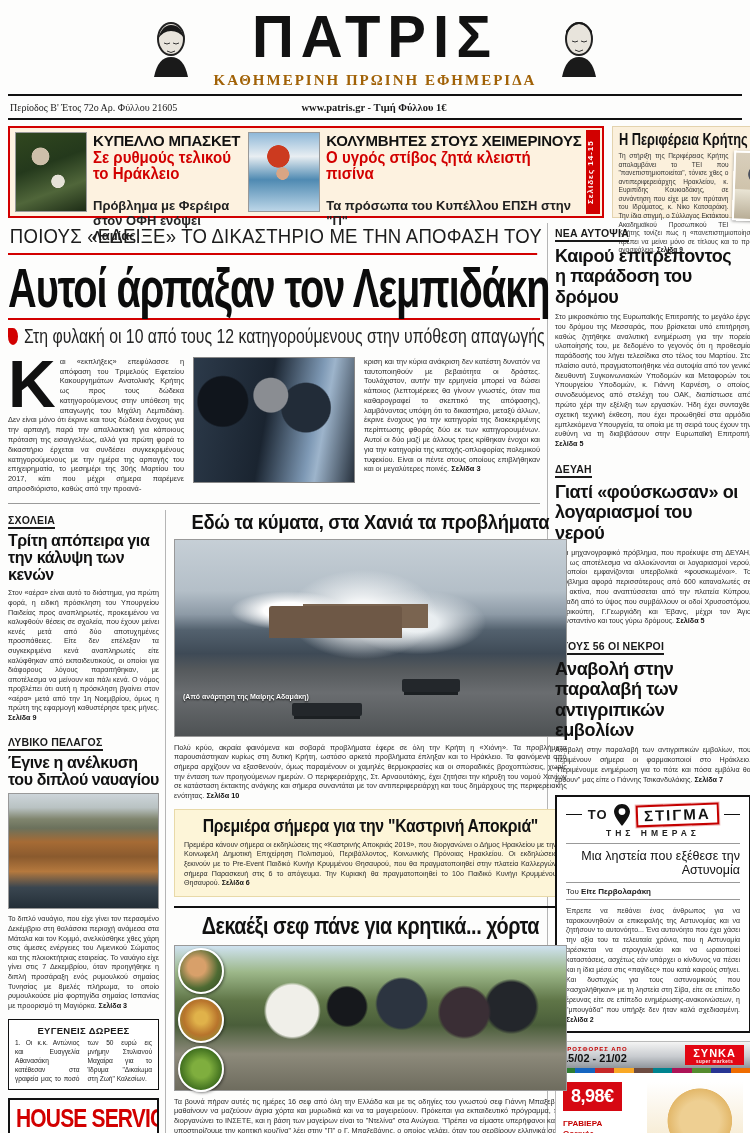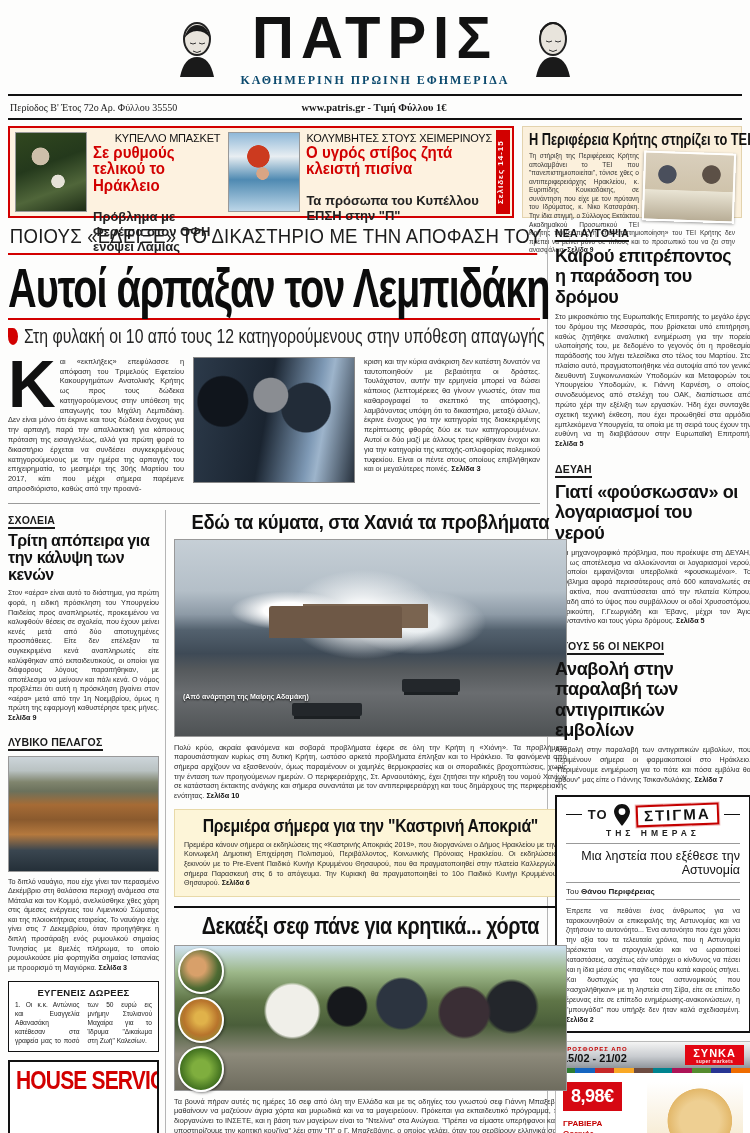--- a/index.html
+++ b/index.html
@@ -6,35 +6,35 @@
   html,body { background:#e9e9e9; }
   .page {
     width:750px; height:1133px; margin:0 auto; background:#fdfdfc;
     font-family:"Liberation Sans", sans-serif; color:#1a1a1a;
     overflow:hidden; position:relative; padding:4px 8px 0 8px;
   }
   
   .masthead { display:flex; align-items:center; justify-content:center; gap:20px; height:88px; }
   .mast-center { text-align:center; }
   .mast-title { font-size:58px; font-weight:900; letter-spacing:7px; line-height:1; color:#121212; transform:scaleY(1.02); }
-  .mast-sub { font-family:"Liberation Serif", serif; font-weight:700; font-size:12px; letter-spacing:2px; margin-top:6px; color:#0c4a6e; }
+  .mast-sub { font-family:"Liberation Serif", serif; font-weight:700; font-size:15px; letter-spacing:2px; margin-top:6px; color:#a16207; }
   .portrait { width:46px; height:58px; }
   
   .datebar { border-top:2px solid #111; border-bottom:2px solid #111; display:grid; grid-template-columns:1fr auto 1fr; align-items:center; height:26px; margin-top:2px; }
   .db-left { font-family:"Liberation Serif", serif; font-size:10px; padding-left:2px; }
   .db-center { background:#111; color:#fff; font-family:"Liberation Serif", serif; font-weight:700; font-size:12.5px; padding:4px 30px; letter-spacing:.5px; }
   .db-right { font-family:"Liberation Serif", serif; font-size:10.5px; text-align:right; padding-right:2px; font-weight:700; }
   
   .promorow { display:flex; gap:8px; margin:6px 0 5px 0; height:92px; }
   .promobox { flex:1; border:2px solid #d20000; background:#fdf2e0; display:flex; gap:8px; padding:4px 20px 4px 5px; position:relative; }
   .promo { flex:1; display:flex; gap:6px; }
   .promo-photo { width:72px; height:80px; flex:none; border:1px solid #999; }
   .ph-basketball { background:radial-gradient(circle at 35% 30%, #cdbfa9 12%, transparent 13%), radial-gradient(circle at 60% 62%, #e6e2d8 10%, transparent 11%), linear-gradient(160deg,#31471f 0%, #24391c 40%, #50663a 70%, #1d2c16 100%); }
   .ph-swimmer { background:radial-gradient(circle at 42% 30%, #cc3a1f 16%, transparent 17%), radial-gradient(circle at 48% 52%, #d9a584 11%, transparent 12%), linear-gradient(180deg,#8fb8d8 0%, #e8eef2 30%, #4f8ab2 60%, #bcd6e8 100%); }
-  .pkicker { font-size:11px; font-weight:400; color:#111; letter-spacing:-.2px; white-space:nowrap;text-align:right; }
+  .pkicker { font-size:15px; font-weight:700; color:#111; letter-spacing:-.2px; white-space:nowrap; }
   .ptitle { font-size:16px; font-weight:800; color:#d20000; line-height:1.02; margin-top:1px; transform:scaleX(.94); transform-origin:left; }
   .psub { font-size:13px; font-weight:700; color:#222; margin-top:16px; line-height:1.15; }
   .vstrip { position:absolute; right:2px; top:2px; bottom:2px; width:14px; background:#d20000; color:#fff; font-size:8px; font-weight:700; writing-mode:vertical-rl; transform:rotate(180deg); text-align:center; letter-spacing:1px; }
   .teibox { width:220px; flex:none; background:#fbf0dc; padding:4px 6px; border:1px solid #e3d3ae; }
   .tei-title { font-size:16px; font-weight:700; white-space:nowrap; transform:scaleX(.8); transform-origin:left; color:#111; }
   .tei-bodywrap { margin-top:3px; font-size:6.6px; line-height:1.3; text-align:justify; color:#333; }
   .tei-photo { float:right; width:92px; height:70px; margin:0 0 2px 4px; border:2px solid #fff; box-shadow:0 1px 3px rgba(0,0,0,.4); transform:rotate(2deg);
     background:radial-gradient(circle at 25% 32%, #4a4f5c 11%, transparent 12%), radial-gradient(circle at 75% 30%, #5c5046 11%, transparent 12%), linear-gradient(180deg,#d9cfbc 0%, #cfc3ab 55%, #e9e4d4 56%, #b8ad96 100%);
   }
   .pageref { font-weight:700; color:#111; }
@@ -156,21 +156,21 @@
     <svg class="portrait" viewBox="0 0 46 58">
       <ellipse cx="23" cy="20" rx="13" ry="16" fill="#e8e4dc" stroke="#222" stroke-width="2"></ellipse>
       <path d="M10 16 Q16 5 23 5 Q31 5 36 16 L36 12 Q30 3 23 3 Q16 3 10 12Z" fill="#1a1a1a"></path>
       <path d="M6 58 Q10 38 23 38 Q36 38 40 58Z" fill="#1a1a1a"></path>
       <path d="M16 22 q3 2 6 0 M25 22 q3 2 6 0" stroke="#333" fill="none"></path>
       <path d="M19 31 q4 3 8 0" stroke="#333" fill="none"></path>
     </svg>
   </div>
 
   <div class="datebar">
-    <div class="db-left">Περίοδος Β' Έτος 72ο Αρ. Φύλλου 35550</div>
+    <div class="db-left">Περίοδος Β' Έτος 72ο Αρ. Φύλλου 21605</div>
     <div class="db-right">www.patris.gr - Τιμή Φύλλου 1€</div>
   </div>
 
   <div class="promorow">
     <div class="promobox">
       <div class="promo">
         <div class="promo-photo ph-basketball"></div>
         <div>
           <div class="pkicker">ΚΥΠΕΛΛΟ ΜΠΑΣΚΕΤ</div>
           <div class="ptitle">Σε ρυθμούς τελικού το Ηράκλειο</div>
@@ -227,20 +227,21 @@
           <div class="story">
             <div class="skicker">ΣΧΟΛΕΙΑ</div>
             <div class="stitle">Τρίτη απόπειρα για την κάλυψη των κενών</div>
             <div class="sbody">
               <span>Στον «αέρα» είναι αυτό το διάστημα, για πρώτη φορά, η ειδική πρόσκληση του Υπουργείου Παιδείας προς αναπληρωτές, προκειμένου να καλυφθούν θέσεις σε σχολεία, που έχουν μείνει κενές μετά από δύο αποτυχημένες προσπάθειες. Είτε δεν επέλεξαν τα συγκεκριμένα κενά αναπληρωτές είτε καλύφθηκαν από εκπαιδευτικούς, οι οποίοι για διάφορους λόγους παραιτήθηκαν, με αποτέλεσμα να μείνουν και πάλι κενά. Ο νόμος προβλέπει ότι αυτή η πρόσκληση βγαίνει στον «αέρα» μετά από την 1η Νοεμβρίου, όμως η πρώτη της εφαρμογή καθυστέρησε τρεις μήνες.</span>
               <b class="pageref">Σελίδα 9</b>
             </div>
           </div>
           <div class="story">
             <div class="skicker">ΛΥΒΙΚΟ ΠΕΛΑΓΟΣ</div>
+            <div class="stitle">Έγινε η ανέλκυση του διπλού ναυαγίου</div>
             <div class="ship-photo"></div>
             <div class="sbody">
               <span>Το διπλό ναυάγιο, που είχε γίνει τον περασμένο Δεκέμβριο στη θαλάσσια περιοχή ανάμεσα στα Μάταλα και τον Κομμό, ανελκύσθηκε χθες χάρη στις άμεσες ενέργειες του Λιμενικού Σώματος και της πλοιοκτήτριας εταιρείας. Το ναυάγιο είχε γίνει στις 7 Δεκεμβρίου, όταν προηγήθηκε η διπλή προσάραξη ενός ρυμουλκού σημαίας Τυνησίας με 8μελές πλήρωμα, το οποίο ρυμουλκούσε μία φορτηγίδα σημαίας Ισπανίας με προορισμό τη Μαγιόρκα.</span>
               <b class="pageref">Σελίδα 3</b>
             </div>
           </div>
           <div class="donbox">
             <div class="don-title">ΕΥΓΕΝΕΙΣ ΔΩΡΕΕΣ</div>
             <div class="don-body">1. Οι κ.κ. Αντώνιος και Ευαγγελία Αθανασάκη κατέθεσαν στα γραφεία μας το ποσό των 50 ευρώ εις μνήμην Στυλιανού Μαχαίρα για το Ίδρυμα "Δικαίωμα στη Ζωή" Καλεσίων.</div>
           </div>
@@ -326,21 +327,21 @@
           <span class="stig-to">ΤΟ</span>
           <svg width="16" height="22" viewBox="0 0 16 22">
             <path d="M8 0 C3.6 0 0 3.4 0 7.8 C0 13 8 22 8 22 C8 22 16 13 16 7.8 C16 3.4 12.4 0 8 0 Z M8 11 A3.4 3.4 0 1 1 8 4.2 A3.4 3.4 0 0 1 8 11 Z" fill="#111"></path>
           </svg>
           <span class="stamp"><span>ΣΤΙΓΜΑ</span></span>
           <div class="stig-dash"></div>
         </div>
         <div class="stig-sub">ΤΗΣ ΗΜΕΡΑΣ</div>
         <div class="stig-title">Μια ληστεία που εξέθεσε την Αστυνομία</div>
         <div class="stig-byline">
-          <span>Του </span><b>Θάνου Περιφέρειας</b>
+          <span>Του </span><b>Είτε Περβολαράκη</b>
         </div>
         <div class="stig-body">
           <span>Έπρεπε να πεθάνει ένας άνθρωπος για να ταρακουνηθούν οι επικεφαλής της Αστυνομίας και να ζητήσουν το αυτονόητο... Ένα αυτονόητο που έχει χάσει την αξία του τα τελευταία χρόνια, που η Αστυνομία αρέσκεται να στρογγυλεύει και να ωραιοποιεί καταστάσεις, ασχέτως εάν υπάρχει ο κίνδυνος να πέσει και η ίδια μέσα στις «παγίδες» που κατά καιρούς στήνει. Και δυστυχώς για τους αστυνομικούς που «ασχολήθηκαν» με τη ληστεία στη Σίβα, είτε σε επίπεδο έρευνας είτε σε επίπεδο ενημέρωσης-ανακοινώσεων, η "μπουγάδα" που υπήρξε δεν ήταν καλά σχεδιασμένη.</span>
           <b class="pageref">Σελίδα 2</b>
         </div>
       </div>
 
       <div class="synka">
         <div class="syn-head">
           <div>

